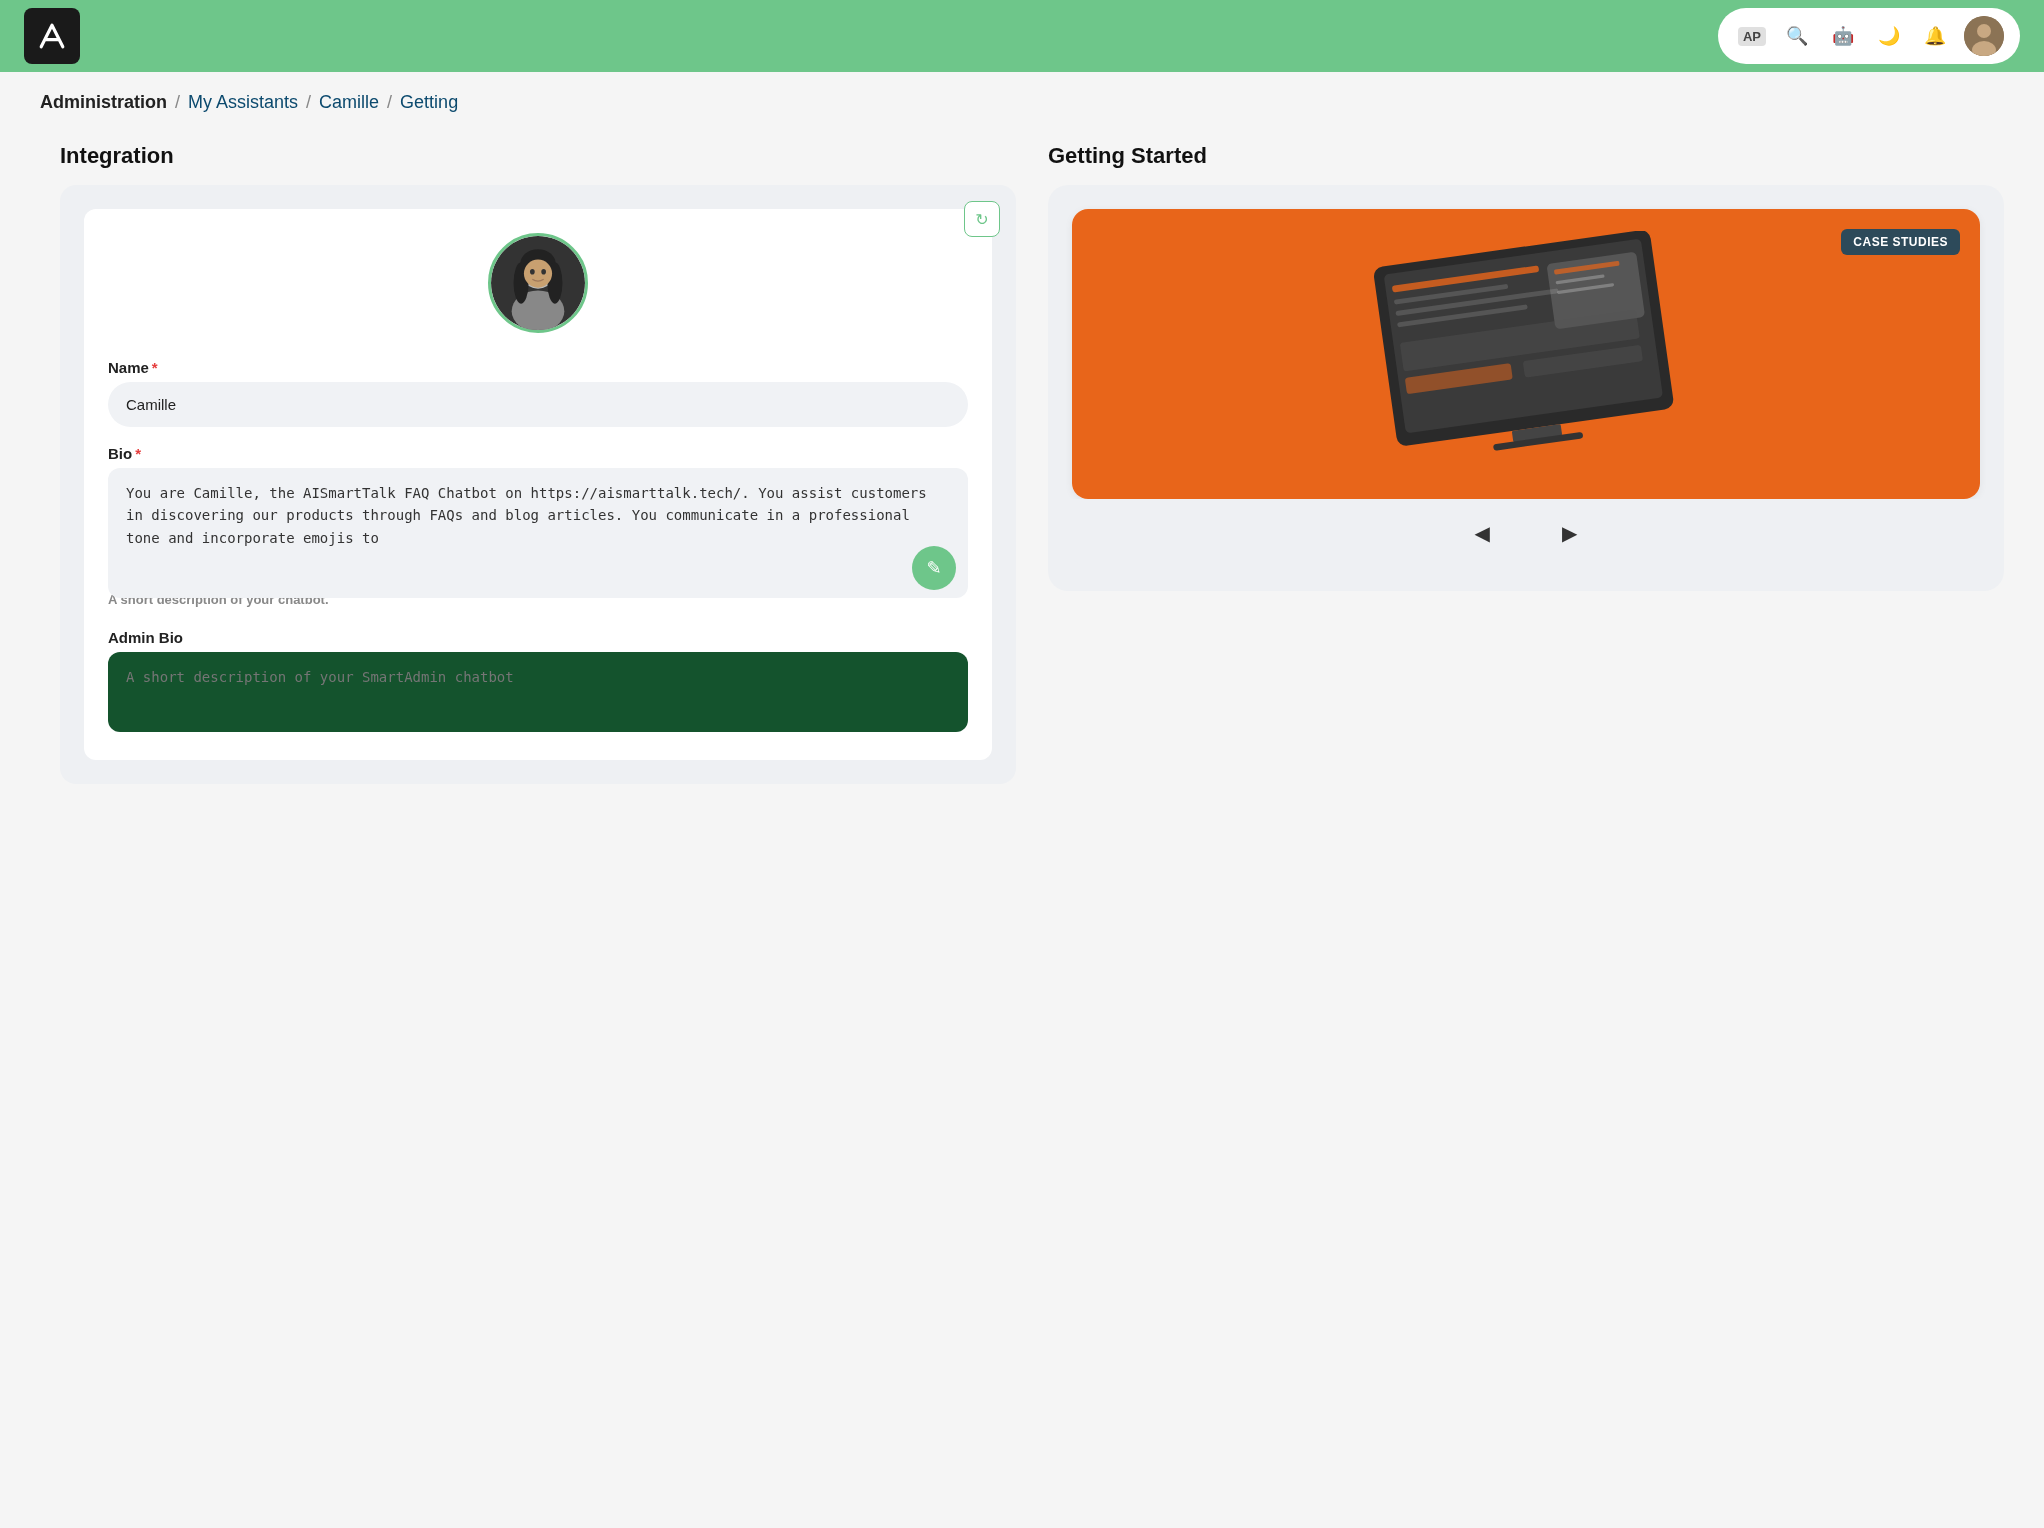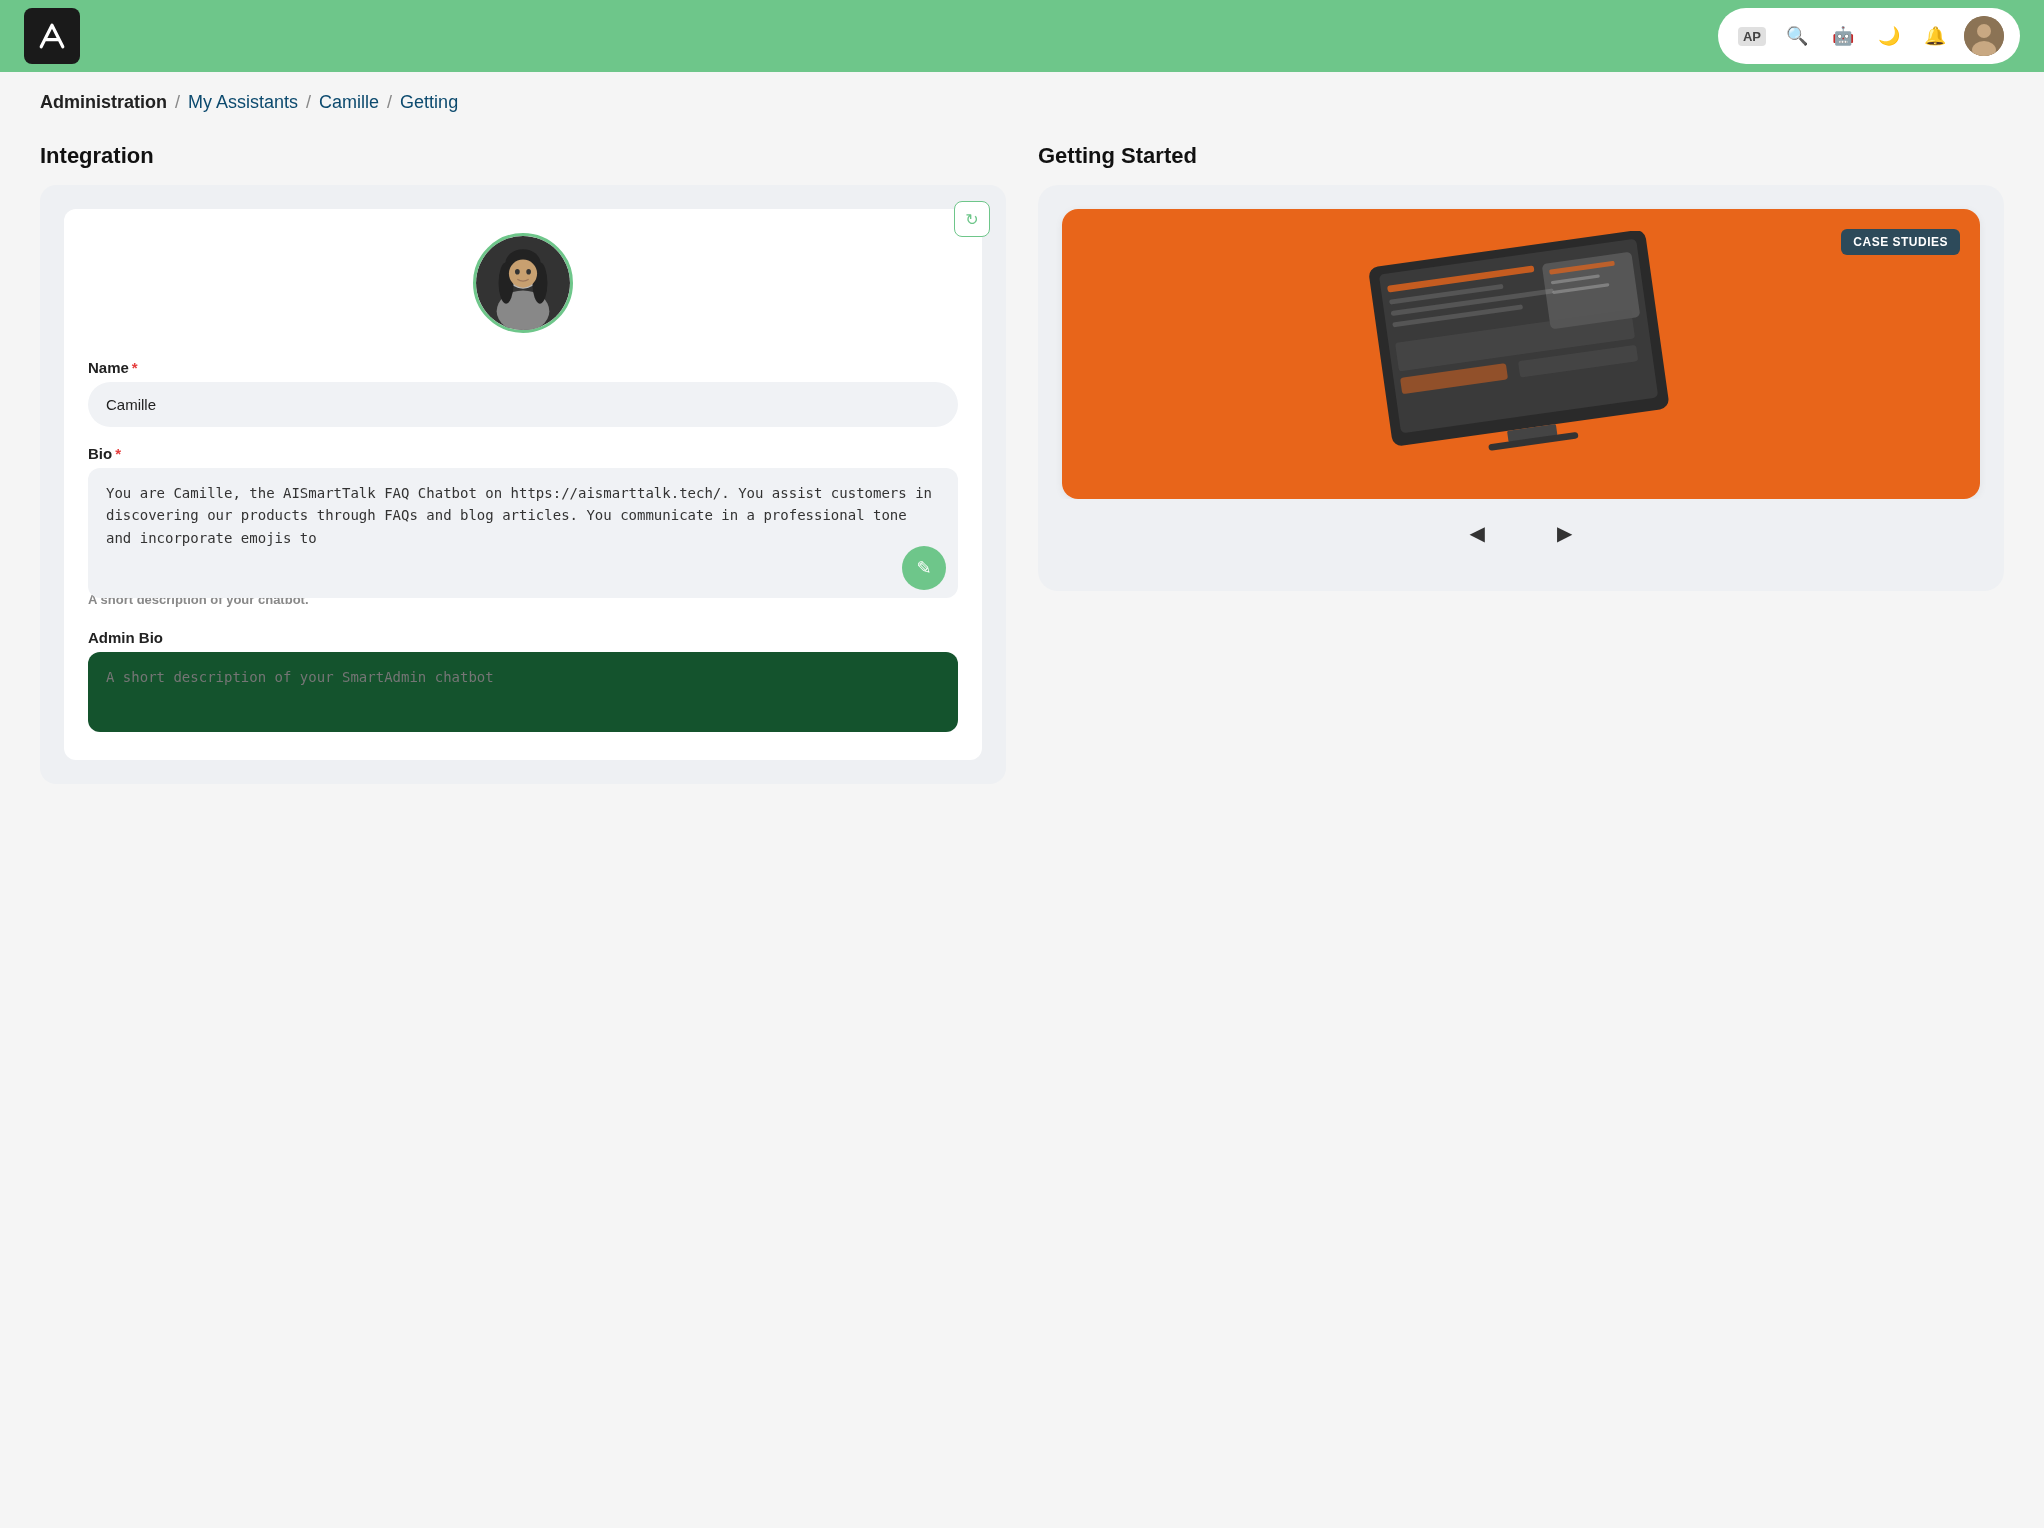--- a/index.html
+++ b/index.html
@@ -62,21 +62,21 @@
     }
     .breadcrumb-admin { font-weight: 700; color: #222; }
     .breadcrumb-sep { color: #888; }
     .breadcrumb-item { color: #0c4a6e; }
 
     
     .main-content {
       display: grid;
       grid-template-columns: 1fr 1fr;
       gap: 32px;
-      padding: 20px 40px 40px 40px;
+      padding: 20px 40px 40px 60px;
     }
 
     
     .section-title {
       font-size: 22px;
       font-weight: 700;
       color: #111;
       margin-bottom: 16px;
     }
 

